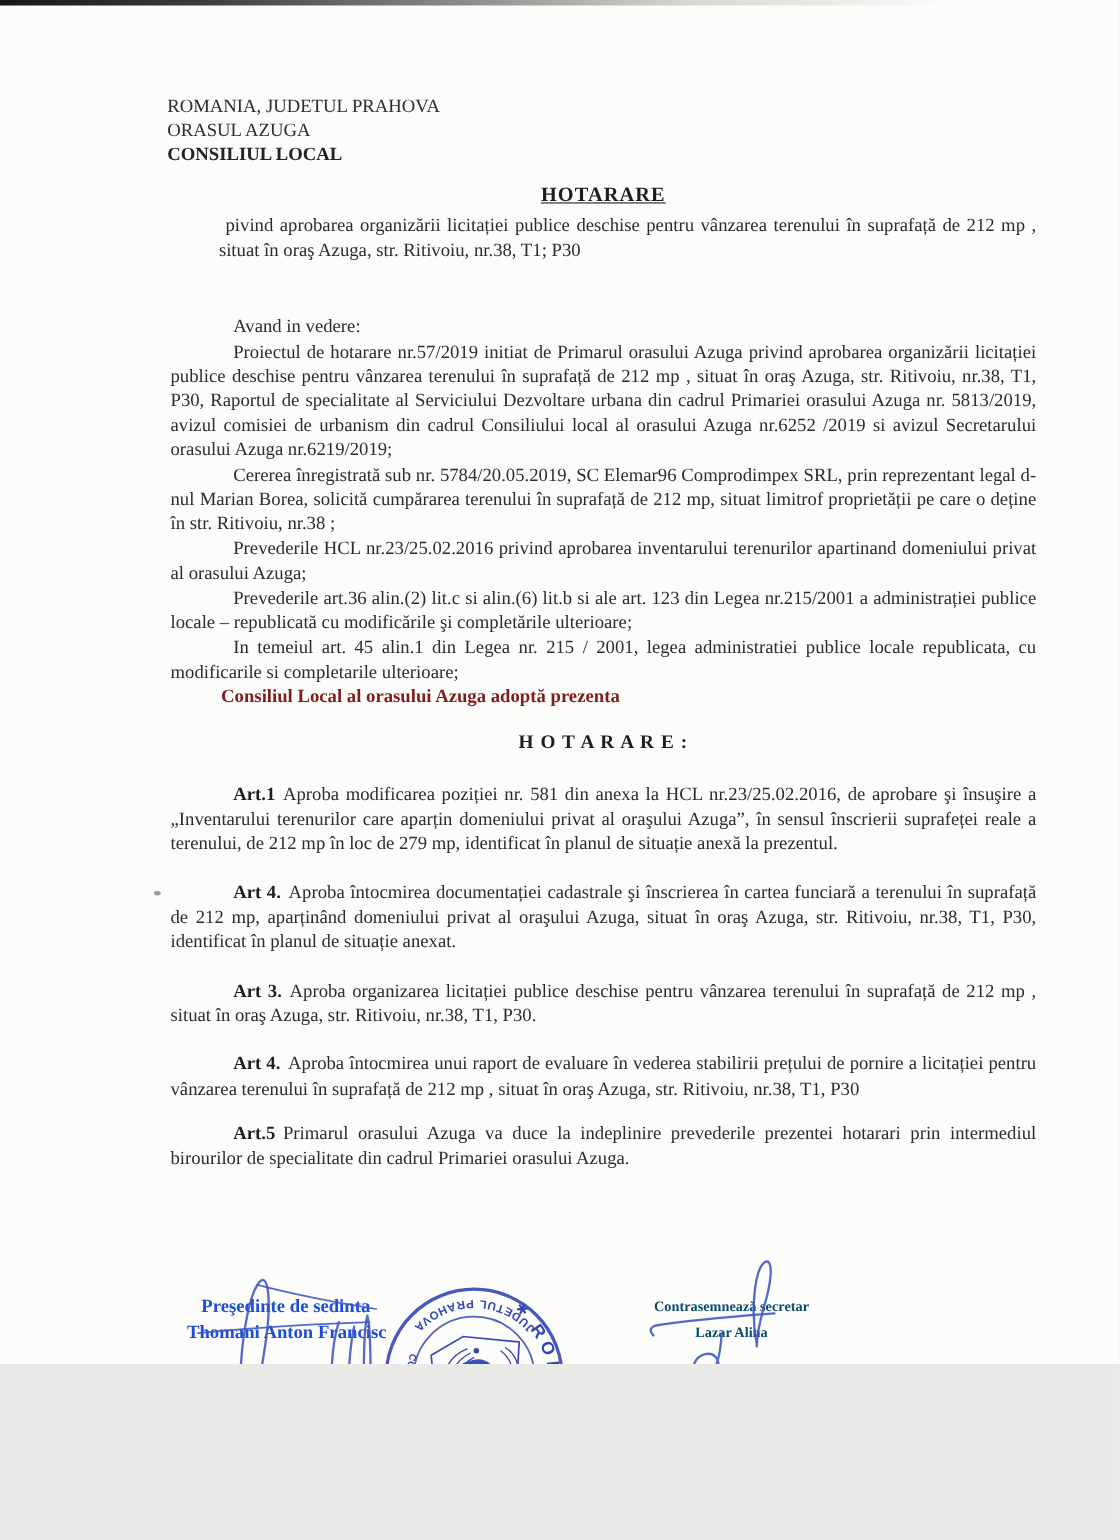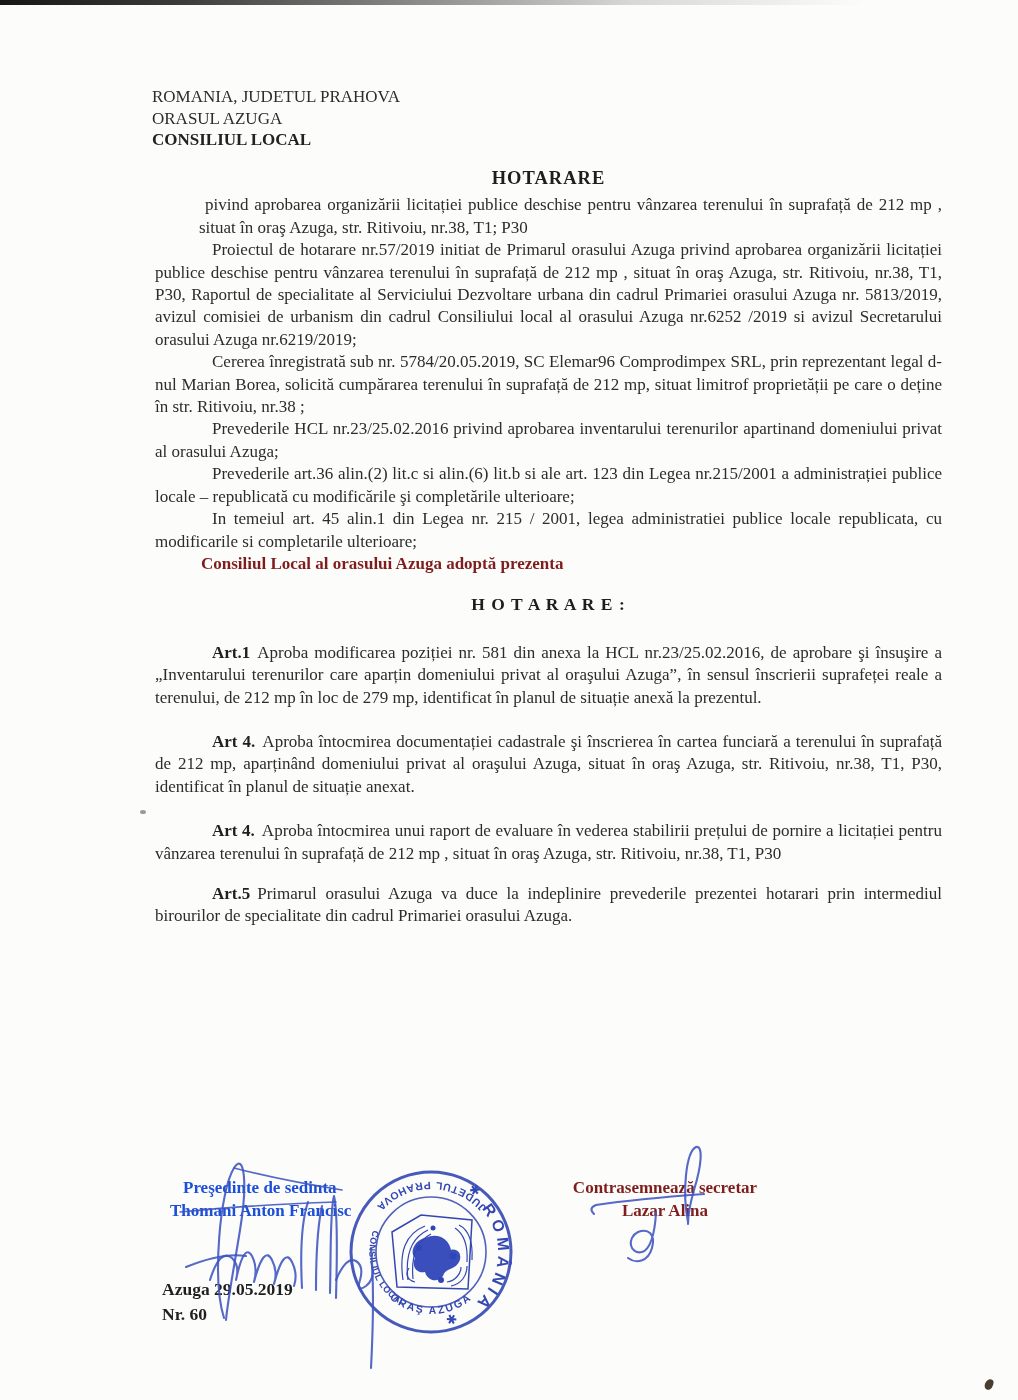--- a/index.html
+++ b/index.html
@@ -1,17 +1,17 @@
 <!DOCTYPE html>
 <html><head>
 <meta charset="utf-8">
 <style>
   html,body { margin:0; padding:0; background:#e9e9e7; }
   .page {
-    position:relative; width:1018px; height:1400px; margin:0 auto;
+    position:relative; width:1018px; height:1240px; margin:0 auto;
     background:#fcfcfa; overflow:hidden;
     font-family:"Liberation Serif","DejaVu Serif",serif;
     color:#2c2c2c;
   }
   
   .scan-edge-top {
     position:absolute; top:0; left:0; width:100%; height:5px;
     background:linear-gradient(to right,#161616 0%,#3c3c3c 18%,#8e8e8c 42%,#d8d8d4 62%,rgba(250,250,248,0) 85%);
   }
   .scan-dot-left {
@@ -25,38 +25,38 @@
 
   .doc-header { position:absolute; left:152px; top:86px; font-size:17px; line-height:21.6px; }
   .doc-header .b { font-weight:bold; color:#222; }
 
   .text-column {
     position:absolute; left:155px; top:167px; width:787px;
     font-size:17px; line-height:22.4px; text-align:justify; color:#2c2c2c;
   }
   .doc-title {
     font-size:18.5px; font-weight:bold; letter-spacing:1px; color:#1e1e1e;
-    text-align:center; margin:0 0 5px 0;
+    text-align:center; margin:0 0 5px 0;text-decoration:underline;
   }
   .subtitle { margin:0 0 0 44px; text-indent:6px; }
   .para { margin:0; text-indent:57px; }
   .intro { margin-top:47px; }
   .bold { font-weight:bold; color:#7f1d1d; }
   .adoption { text-indent:46px; }
   .decision-heading {
     font-size:17.5px; font-weight:bold; letter-spacing:1px; color:#1e1e1e;
     text-align:center; margin:18px 0 26px 0;
   }
   .article { margin-top:22px; }
   .article.art5 { margin-top:18px; }
   .art-label { font-weight:bold; color:#1f1f1f; margin-right:7px; }
 
   .sig-left { position:absolute; left:170px; top:1176px; font-size:17px; font-weight:bold; line-height:23px; color:#1d4ed8; }
   .sig-left .role { padding-left:13px; }
-  .sig-right { position:absolute; left:563px; top:1176px; width:204px; text-align:center; font-size:17px; font-weight:bold; line-height:23px; color:#7f1d1d; }
+  .sig-right { position:absolute; left:563px; top:1176px; width:204px; text-align:center; font-size:13px; font-weight:bold; line-height:23px; color:#0c4a6e; }
   .footer-block { position:absolute; left:162px; top:1277px; font-size:17.5px; font-weight:bold; line-height:24.5px; color:#1f1f1f; }
 
   .stamp-svg { position:absolute; left:345px; top:1168px; width:172px; height:172px; }
   .sig-svg { position:absolute; left:150px; top:1130px; width:620px; height:250px; pointer-events:none; }
   .ink { fill:none; stroke:#3d54c0; stroke-width:2.1; stroke-linecap:round; stroke-linejoin:round; opacity:.88; }
   .ink.thin { stroke-width:1.6; }
   .st-line { fill:none; stroke:#3347b2; }
   .st-fill { fill:#2f46b8; stroke:none; }
   .st-text { fill:#3347b2; font-family:"Liberation Sans","DejaVu Sans",sans-serif; font-weight:bold; }
 </style>
@@ -72,34 +72,38 @@
   <header class="doc-header">
     <div>ROMANIA, JUDETUL PRAHOVA</div>
     <div>ORASUL  AZUGA</div>
     <div class="b">CONSILIUL LOCAL</div>
   </header>
 
   <main class="text-column">
     <h1 class="doc-title">HOTARARE</h1>
     <p class="subtitle">pivind aprobarea organizării licitației publice deschise pentru vânzarea terenului în suprafață de 212 mp , situat în oraş Azuga, str. Ritivoiu, nr.38, T1; P30</p>
 
+    <p class="para intro">Avand in vedere:</p>
     <p class="para">Proiectul de hotarare nr.57/2019 initiat de Primarul orasului Azuga privind aprobarea organizării licitației publice deschise pentru vânzarea terenului în suprafață de 212 mp , situat în oraş Azuga, str. Ritivoiu, nr.38, T1, P30, Raportul de specialitate al Serviciului Dezvoltare urbana din cadrul Primariei orasului Azuga nr. 5813/2019, avizul comisiei de urbanism din cadrul Consiliului local al orasului Azuga nr.6252 /2019 si avizul Secretarului orasului Azuga nr.6219/2019;</p>
     <p class="para">Cererea înregistrată sub nr. 5784/20.05.2019, SC Elemar96 Comprodimpex SRL, prin reprezentant legal d-nul Marian Borea, solicită cumpărarea terenului în suprafață de 212 mp, situat limitrof proprietății pe care o deține în str. Ritivoiu, nr.38 ;</p>
     <p class="para">Prevederile HCL nr.23/25.02.2016 privind aprobarea inventarului terenurilor apartinand domeniului privat al orasului Azuga;</p>
     <p class="para">Prevederile art.36 alin.(2) lit.c si alin.(6) lit.b si ale art. 123 din Legea nr.215/2001 a administrației publice locale – republicată cu modificările şi completările ulterioare;</p>
     <p class="para">In temeiul art. 45 alin.1 din Legea nr. 215 / 2001, legea administratiei publice locale republicata, cu modificarile si completarile ulterioare;</p>
     <p class="para adoption bold">Consiliul Local al orasului Azuga adoptă prezenta</p>
 
     <h2 class="decision-heading">H O T A R A R E :</h2>
 
     <p class="para article">
       <span class="art-label">Art.1</span><span>Aproba modificarea  poziției nr. 581 din anexa la HCL nr.23/25.02.2016, de aprobare şi însuşire a „Inventarului terenurilor care aparțin domeniului privat al oraşului Azuga”, în sensul înscrierii suprafeței reale a terenului, de 212 mp în loc de 279 mp, identificat în planul de situație anexă la prezentul.</span>
     </p>
     <p class="para article">
       <span class="art-label">Art 4.</span><span>Aproba întocmirea documentației cadastrale şi înscrierea în cartea funciară a terenului în suprafață de 212 mp, aparținând domeniului privat al oraşului Azuga, situat în oraş Azuga, str. Ritivoiu, nr.38, T1, P30, identificat în planul de situație anexat.</span>
+    </p>
+    <p class="para article">
+      <span class="art-label">Art 3.</span><span>Aproba organizarea licitației publice deschise pentru vânzarea terenului în suprafață de 212 mp , situat în oraş Azuga, str. Ritivoiu, nr.38, T1, P30.</span>
     </p>
     <p class="para article">
       <span class="art-label">Art 4.</span><span>Aproba întocmirea unui raport de evaluare în vederea stabilirii prețului de pornire a licitației pentru vânzarea terenului în suprafață de 212 mp , situat în oraş Azuga, str. Ritivoiu, nr.38, T1, P30</span>
     </p>
     <p class="para article art5">
       <span class="art-label">Art.5</span><span>Primarul orasului Azuga va duce la indeplinire prevederile prezentei hotarari prin intermediul birourilor de specialitate din cadrul Primariei orasului Azuga.</span>
     </p>
   </main>
 
   <div class="sig-left">

